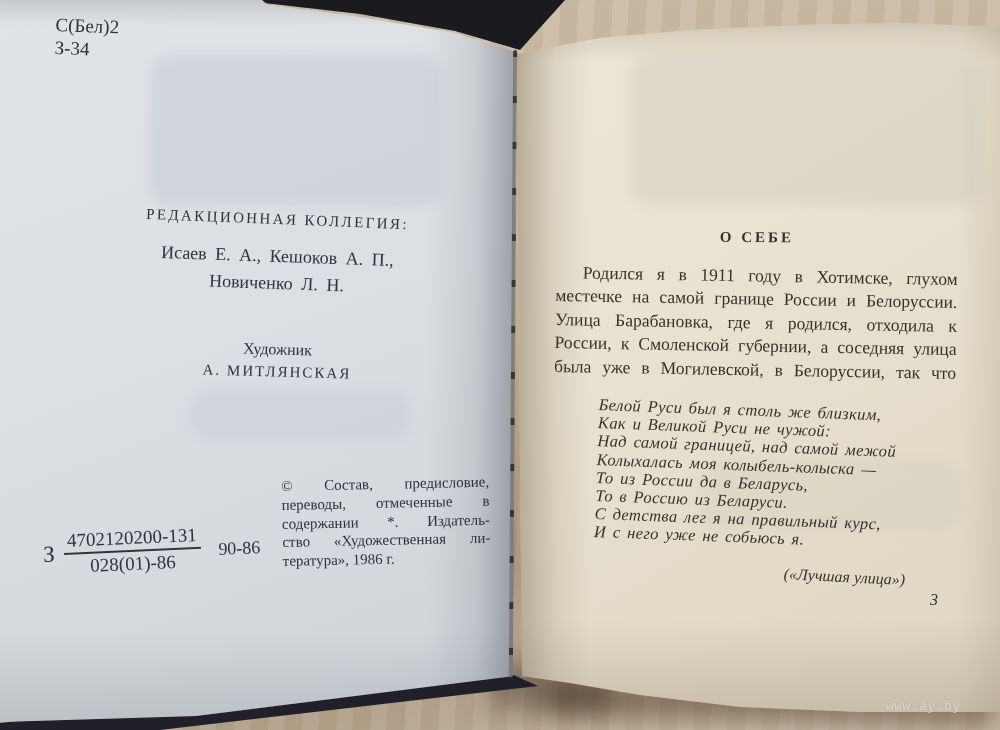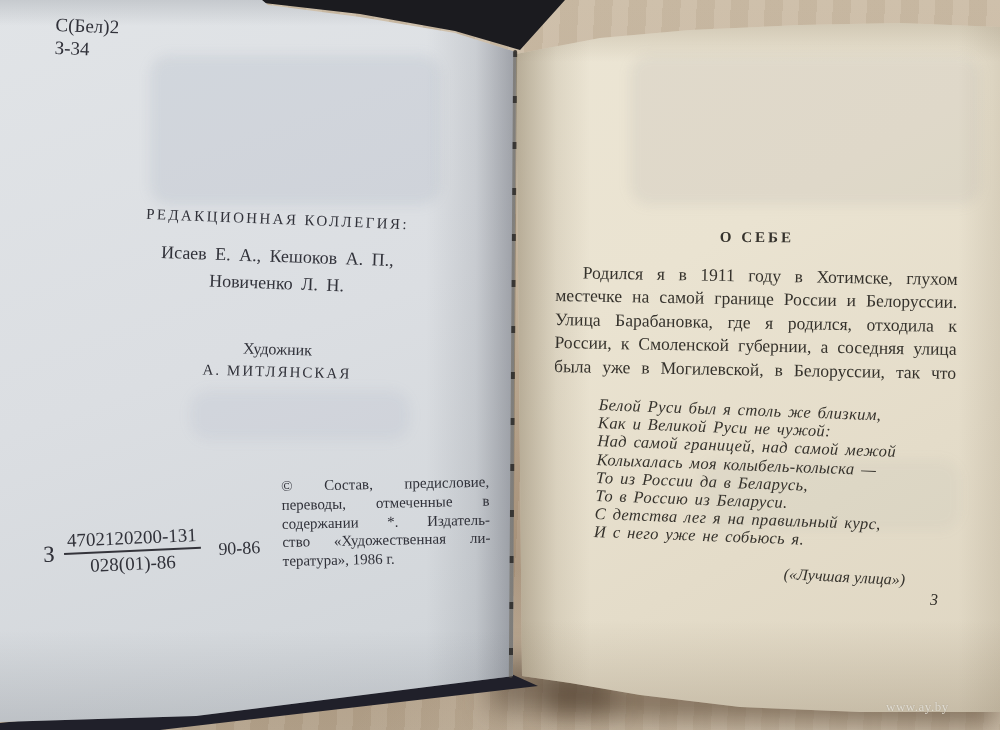--- a/index.html
+++ b/index.html
@@ -89,21 +89,21 @@
          font-weight:bold;letter-spacing:3px;transform:rotate(0.6deg);}
   .para{left:556px;top:261px;width:402px;font-size:17.5px;line-height:23.4px;
         word-spacing:2px;transform:rotate(1deg);}
   .para .indent{text-indent:27px;}
   .verse{left:599px;top:396px;font-size:16.5px;line-height:18.2px;font-style:italic;
          letter-spacing:0.4px;word-spacing:2px;transform:rotate(2.1deg);}
   .attrib{left:556px;top:554px;width:350px;text-align:right;font-size:16px;
           font-style:italic;transform:rotate(2.8deg);}
   .pagenum{left:930px;top:591px;font-size:16px;font-style:italic;}
 
-  .watermark{position:absolute;left:886px;top:699px;font-family:Liberation Serif, serif;
+  .watermark{position:absolute;left:886px;top:699px;font-family:Liberation Mono, monospace;
       font-size:13px;letter-spacing:0.5px;color:rgba(248,245,238,0.75);
       text-shadow:0 0 1px rgba(110,100,85,0.6);}
 </style>
 </head>
 <body>
 
 <div class="scene">
 
   <div class="layer bg"></div>
 

